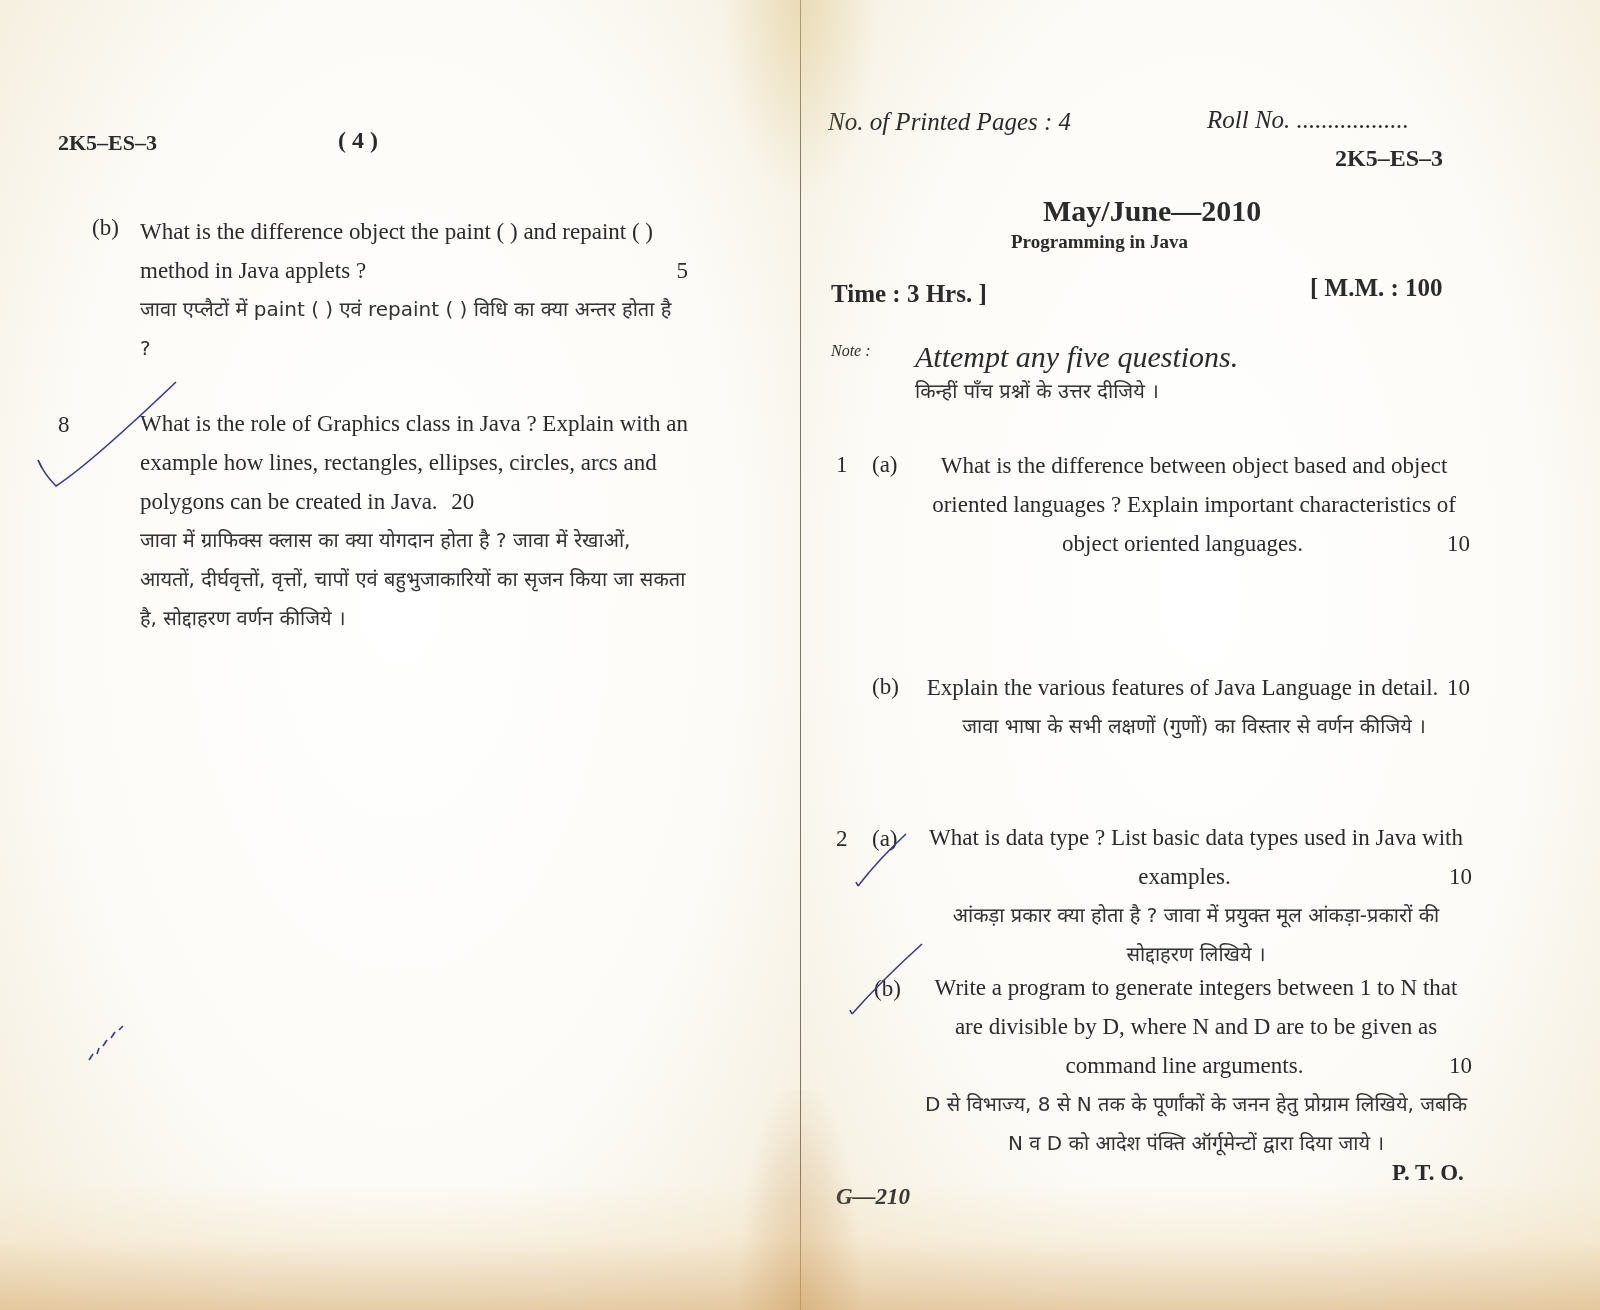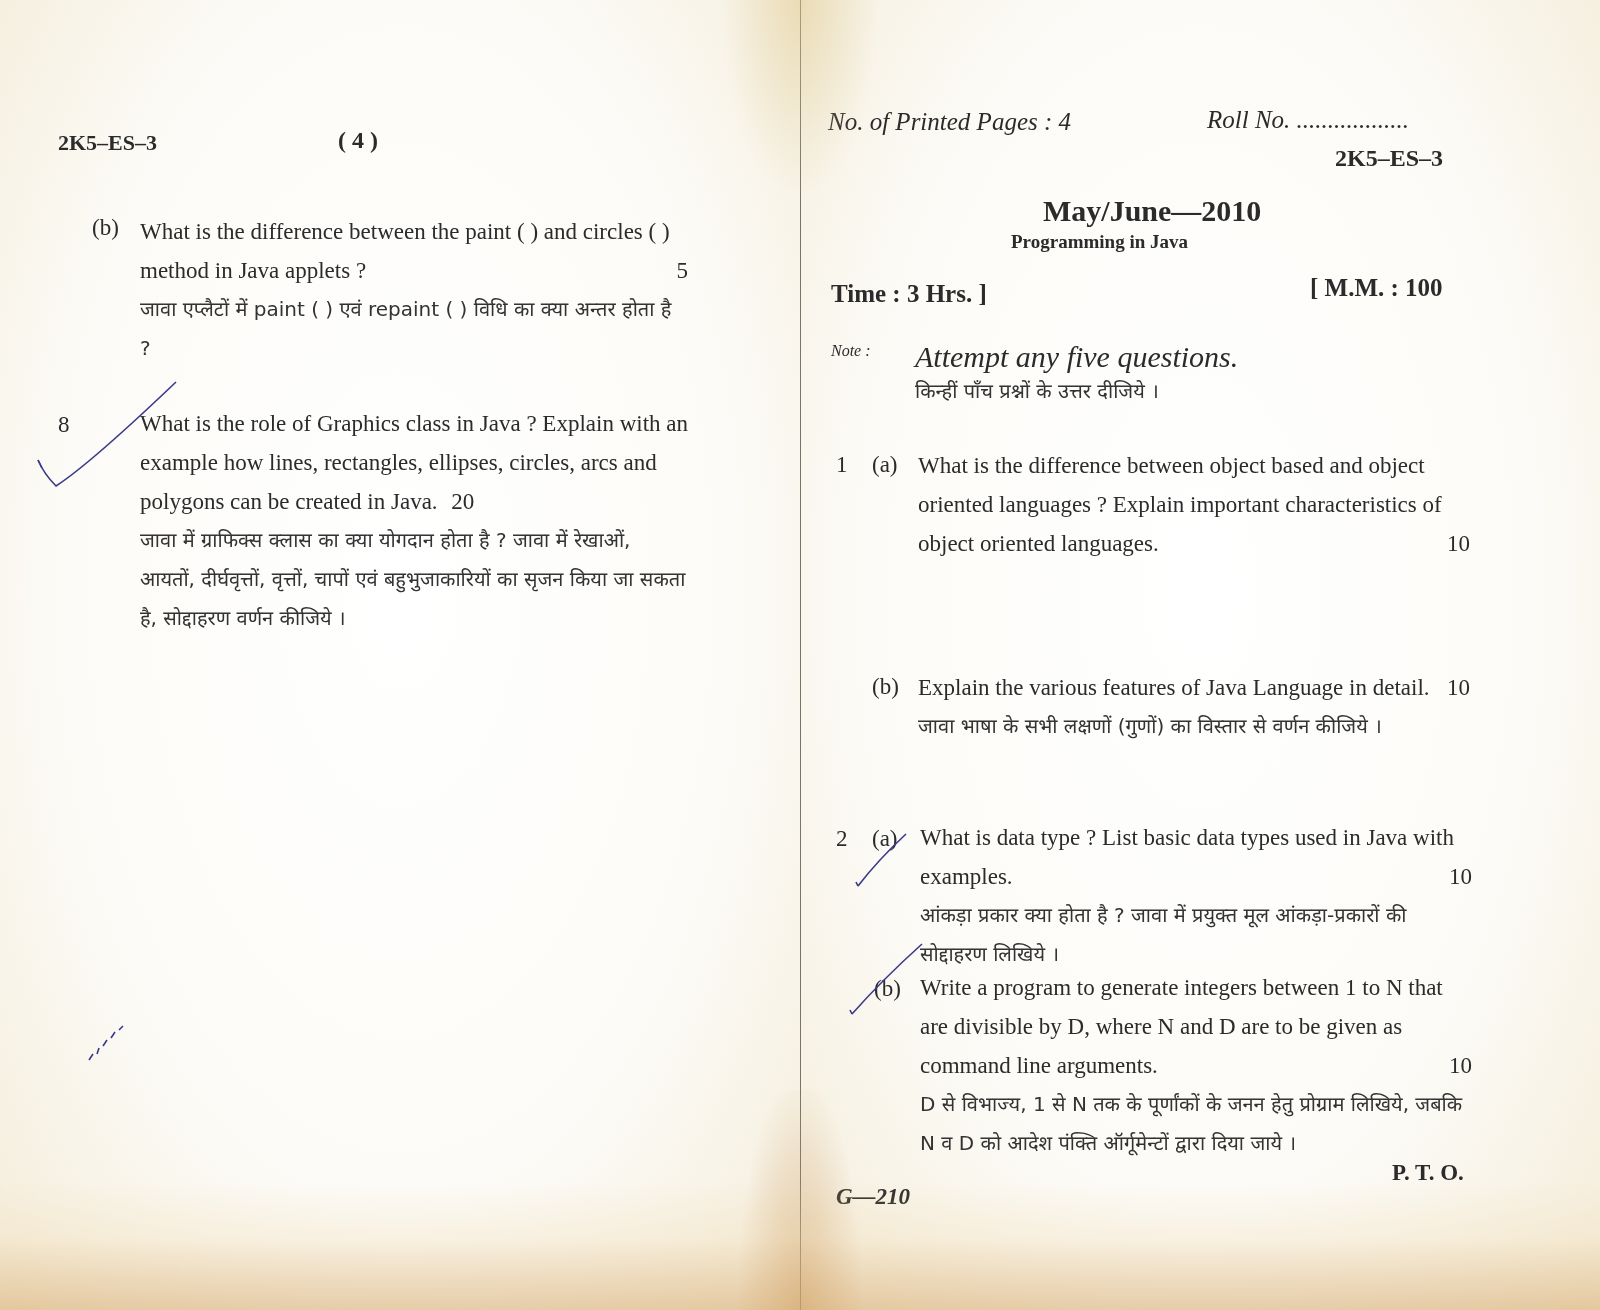--- a/index.html
+++ b/index.html
@@ -49,38 +49,38 @@
   .rp-date { left: 1043px; top: 194px; font-size: 30px; font-weight: bold; }
   .rp-subject { left: 1011px; top: 231px; font-size: 19px; font-weight: bold; }
   .rp-time { left: 831px; top: 280px; font-size: 25px; font-weight: bold; }
   .rp-mm { left: 1310px; top: 274px; font-size: 25px; font-weight: bold; }
   .rp-note-label { left: 831px; top: 342px; font-size: 16px; font-style: italic; }
   .rp-note-en { left: 915px; top: 340px; font-size: 30px; font-style: italic; }
   .rp-note-hi { left: 915px; top: 372px; }
 
   .qnum { position: absolute; font-size: 23px; }
   .qlabel { position: absolute; font-size: 23px; }
-  .qblock { position: absolute; width: 552px; }
+  .qblock { position: absolute; width: 552px; text-align: center; }
 
   .tick { position: absolute; pointer-events: none; }
   .pencil { stroke: #3a3a8a; stroke-width: 1.6; fill: none; }
 </style>
 </head>
 <body>
 
 <div class="spread">
 
   <div class="page left">
     <div class="abs lp-code">2K5–ES–3</div>
     <div class="abs lp-num">( 4 )</div>
 
     <div class="abs lp-qb-label">(b)</div>
     <div class="abs lp-qb" style="white-space:normal;">
       <div class="q-text" style="position:relative; padding-right:0;">
-        <span>What is the difference between the paint ( ) and circles ( ) method in Java applets ?</span>
+        <span>What is the difference object the paint ( ) and repaint ( ) method in Java applets ?</span>
         <span class="marks" style="right:0; bottom:0;">5</span>
       </div>
       <div class="hi">जावा एप्लैटों में paint ( ) एवं repaint ( ) विधि का क्या अन्तर होता है ?</div>
     </div>
 
     <div class="abs lp-q8-num">8</div>
     <div class="abs lp-q8" style="white-space:normal;">
       <div class="q-text" style="position:relative;">
         <span>What is the role of Graphics class in Java ? Explain with an example how lines, rectangles, ellipses, circles, arcs and polygons can be created in Java.</span>
         <span style="margin-left:8px;">20</span>
@@ -138,21 +138,21 @@
     </div>
     <div class="hi">आंकड़ा प्रकार क्या होता है ? जावा में प्रयुक्त मूल आंकड़ा-प्रकारों की सोद्दाहरण लिखिये ।</div>
   </div>
 
   <div class="qlabel" style="left:874px; top:976px;">(b)</div>
   <div class="qblock" style="left:920px; top:968px;">
     <div class="q-text">
       <span>Write a program to generate integers between 1 to N that are divisible by D, where N and D are to be given as command line arguments.</span>
       <span style="float:right;">10</span>
     </div>
-    <div class="hi">D से विभाज्य, 1 से N तक के पूर्णांकों के जनन हेतु प्रोग्राम लिखिये, जबकि N व D को आदेश पंक्ति ऑर्गूमेन्टों द्वारा दिया जाये ।</div>
+    <div class="hi">D से विभाज्य, 8 से N तक के पूर्णांकों के जनन हेतु प्रोग्राम लिखिये, जबकि N व D को आदेश पंक्ति ऑर्गूमेन्टों द्वारा दिया जाये ।</div>
   </div>
 
   <div class="abs bold" style="left:1392px; top:1160px; font-size:23px;">P. T. O.</div>
   <div class="abs bold ital" style="left:836px; top:1184px; font-size:23px;">G—210</div>
 
   <svg class="tick" style="left:850px; top:830px;" width="60" height="60">
     <path class="pencil" d="M8 56 L6 52 M8 56 Q28 30 56 4"></path>
   </svg>
   <svg class="tick" style="left:846px; top:940px;" width="80" height="80">
     <path class="pencil" d="M6 74 L4 70 M6 74 Q36 40 76 4"></path>

